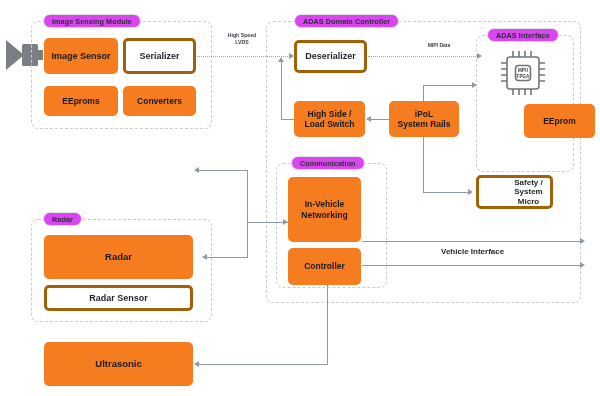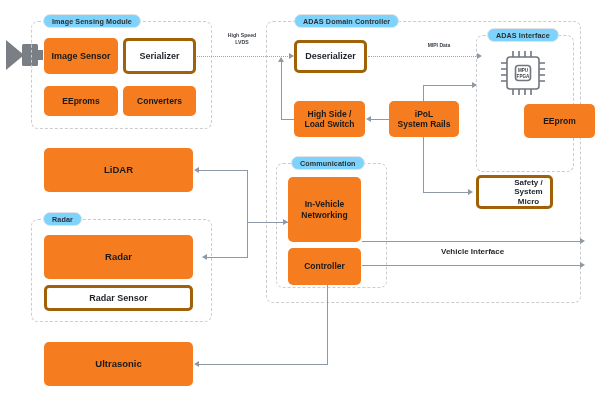--- a/index.html
+++ b/index.html
@@ -2,21 +2,21 @@
 <html><head>
 <meta charset="utf-8">
 <title>ADAS Block Diagram</title>
 <style>
   html,body{margin:0;padding:0;background:#ffffff;}
   body{font-family:"Liberation Sans",sans-serif;}
   #canvas{position:relative;width:600px;height:396px;background:#fff;overflow:hidden;}
 
   
   .group{position:absolute;border:1px dashed #c9ccd1;border-radius:7px;background:transparent;}
-  .group-label{position:absolute;background:#7dd3fc;border:1px solid #e2e4e8;border-radius:9px;
+  .group-label{position:absolute;background:#d946ef;border:1px solid #e2e4e8;border-radius:9px;
     font-size:7.2px;font-weight:bold;color:#2b2f33;padding:2.5px 8px;white-space:nowrap;
     line-height:1;letter-spacing:.1px;}
 
   
   .blk{position:absolute;border-radius:5px;display:flex;align-items:center;justify-content:center;
     text-align:center;font-weight:bold;line-height:1.18;box-sizing:border-box;}
   .blk.orange{background:#F57C1F;color:#1a1a1a;}
   .blk.white{background:#ffffff;border:3px solid #a16207;color:#1f2327;}
 
   
@@ -115,21 +115,20 @@
   <div class="blk white" style="left:476px;top:175px;width:77px;height:34px;font-size:8px;white-space:pre-line;padding-left:28px;">Safety / System
 Micro</div>
 
   <div class="group" style="left:276px;top:163px;width:109px;height:123px;"></div>
   <div class="group-label" style="left:291px;top:156px;">Communication</div>
 
   <div class="blk orange" style="left:288px;top:177px;width:73px;height:65px;font-size:8.5px;white-space:pre-line;">In-Vehicle
 Networking</div>
   <div class="blk orange" style="left:288px;top:248px;width:73px;height:37px;font-size:8.5px;">Controller</div>
 
-  <div class="blk orange" style="left:44px;top:148px;width:149px;height:44px;font-size:9.5px;">LiDAR</div>
 
   <div class="group" style="left:31px;top:219px;width:179px;height:101px;"></div>
   <div class="group-label" style="left:43px;top:212px;">Radar</div>
 
   <div class="blk orange" style="left:44px;top:235px;width:149px;height:44px;font-size:9.5px;">Radar</div>
   <div class="blk white" style="left:44px;top:285px;width:149px;height:26px;font-size:9px;">Radar Sensor</div>
 
   <div class="blk orange" style="left:44px;top:342px;width:149px;height:44px;font-size:9.5px;">Ultrasonic</div>
 
   <div class="ln h" style="left:247px;top:222px;width:41px;"></div>

